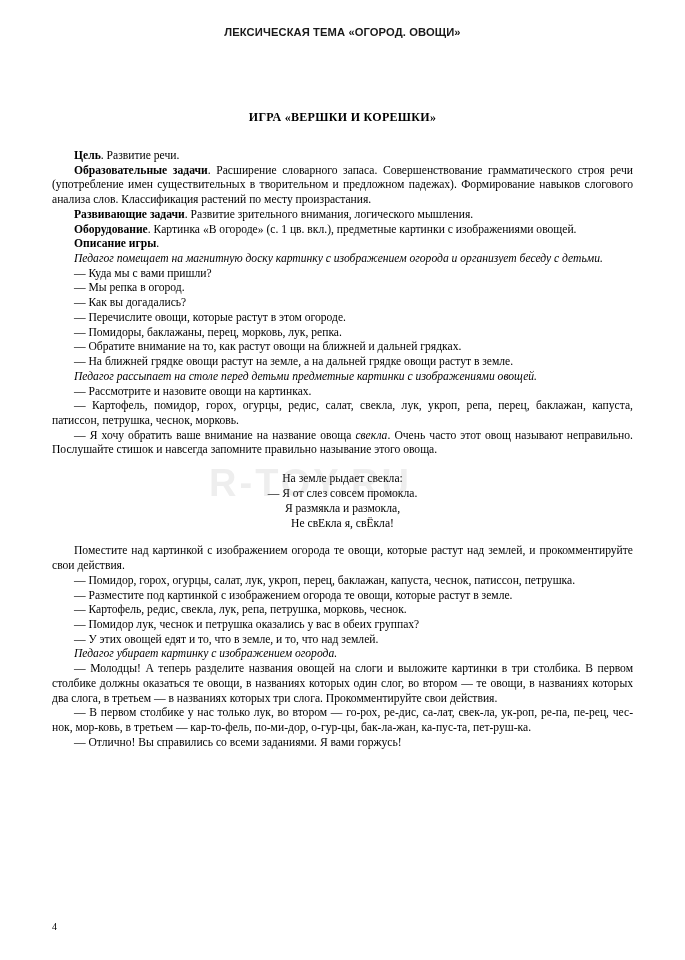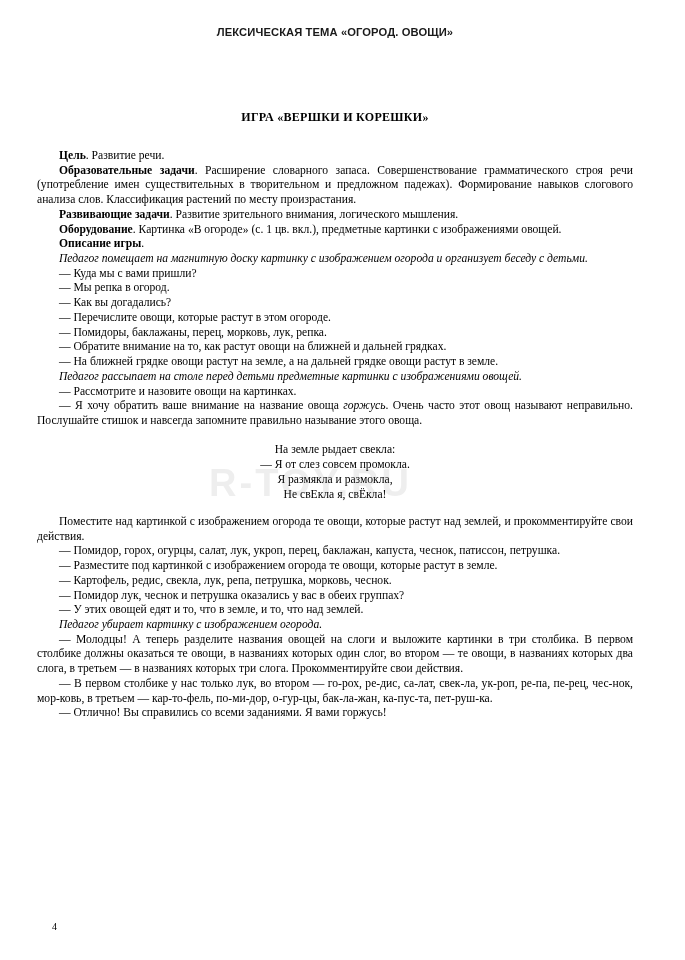--- a/index.html
+++ b/index.html
@@ -13,21 +13,21 @@
     position: relative;
     font-family: "Liberation Serif", serif;
     color: #000000;
     overflow: hidden;
   }
   .page {
     position: relative;
     width: 685px;
     height: 960px;
     box-sizing: border-box;
-    padding: 22px 52px 0 37px;
+    padding: 22px 52px 0 52px;
   }
   .page-header {
     text-align: center;
     font-family: "Liberation Sans", sans-serif;
     font-weight: bold;
     font-size: 11.2px;
     letter-spacing: 0.1px;
     margin: 4px 0 0 0;
     color: #1a1a1a;
   }
@@ -120,22 +120,23 @@
     <p class="dash">— Мы репка в огород.</p>
     <p class="dash">— Как вы догадались?</p>
     <p class="dash">— Перечислите овощи, которые растут в этом огороде.</p>
     <p class="dash">— Помидоры, баклажаны, перец, морковь, лук, репка.</p>
     <p class="dash">— Обратите внимание на то, как растут овощи на ближней и дальней грядках.</p>
     <p class="dash">— На ближней грядке овощи растут на земле, а на дальней грядке овощи растут в земле.</p>
 
     <p><i>Педагог рассыпает на столе перед детьми предметные картинки с изображениями овощей.</i></p>
 
     <p class="dash">— Рассмотрите и назовите овощи на картинках.</p>
+    <p class="dash">— Картофель, помидор, горох, огурцы, редис, салат, свекла, лук, укроп, репа, перец, баклажан, капуста, патиссон, петрушка, чеснок, морковь.</p>
 
-    <p class="dash"><span>— Я хочу обратить ваше внимание на название овоща </span><i>горжусь</i><span>. Очень часто этот овощ называют неправильно. Послушайте стишок и навсегда запомните правильно называние этого овоща.</span></p>
+    <p class="dash"><span>— Я хочу обратить ваше внимание на название овоща </span><i>свекла</i><span>. Очень часто этот овощ называют неправильно. Послушайте стишок и навсегда запомните правильно называние этого овоща.</span></p>
 
     <div class="verse">
       <div class="verse-inner">
         <div>На земле рыдает свекла:</div>
         <div>— Я от слез совсем промокла.</div>
         <div>Я размякла и размокла,</div>
         <div>Не свЕкла я, свЁкла!</div>
       </div>
     </div>
 

